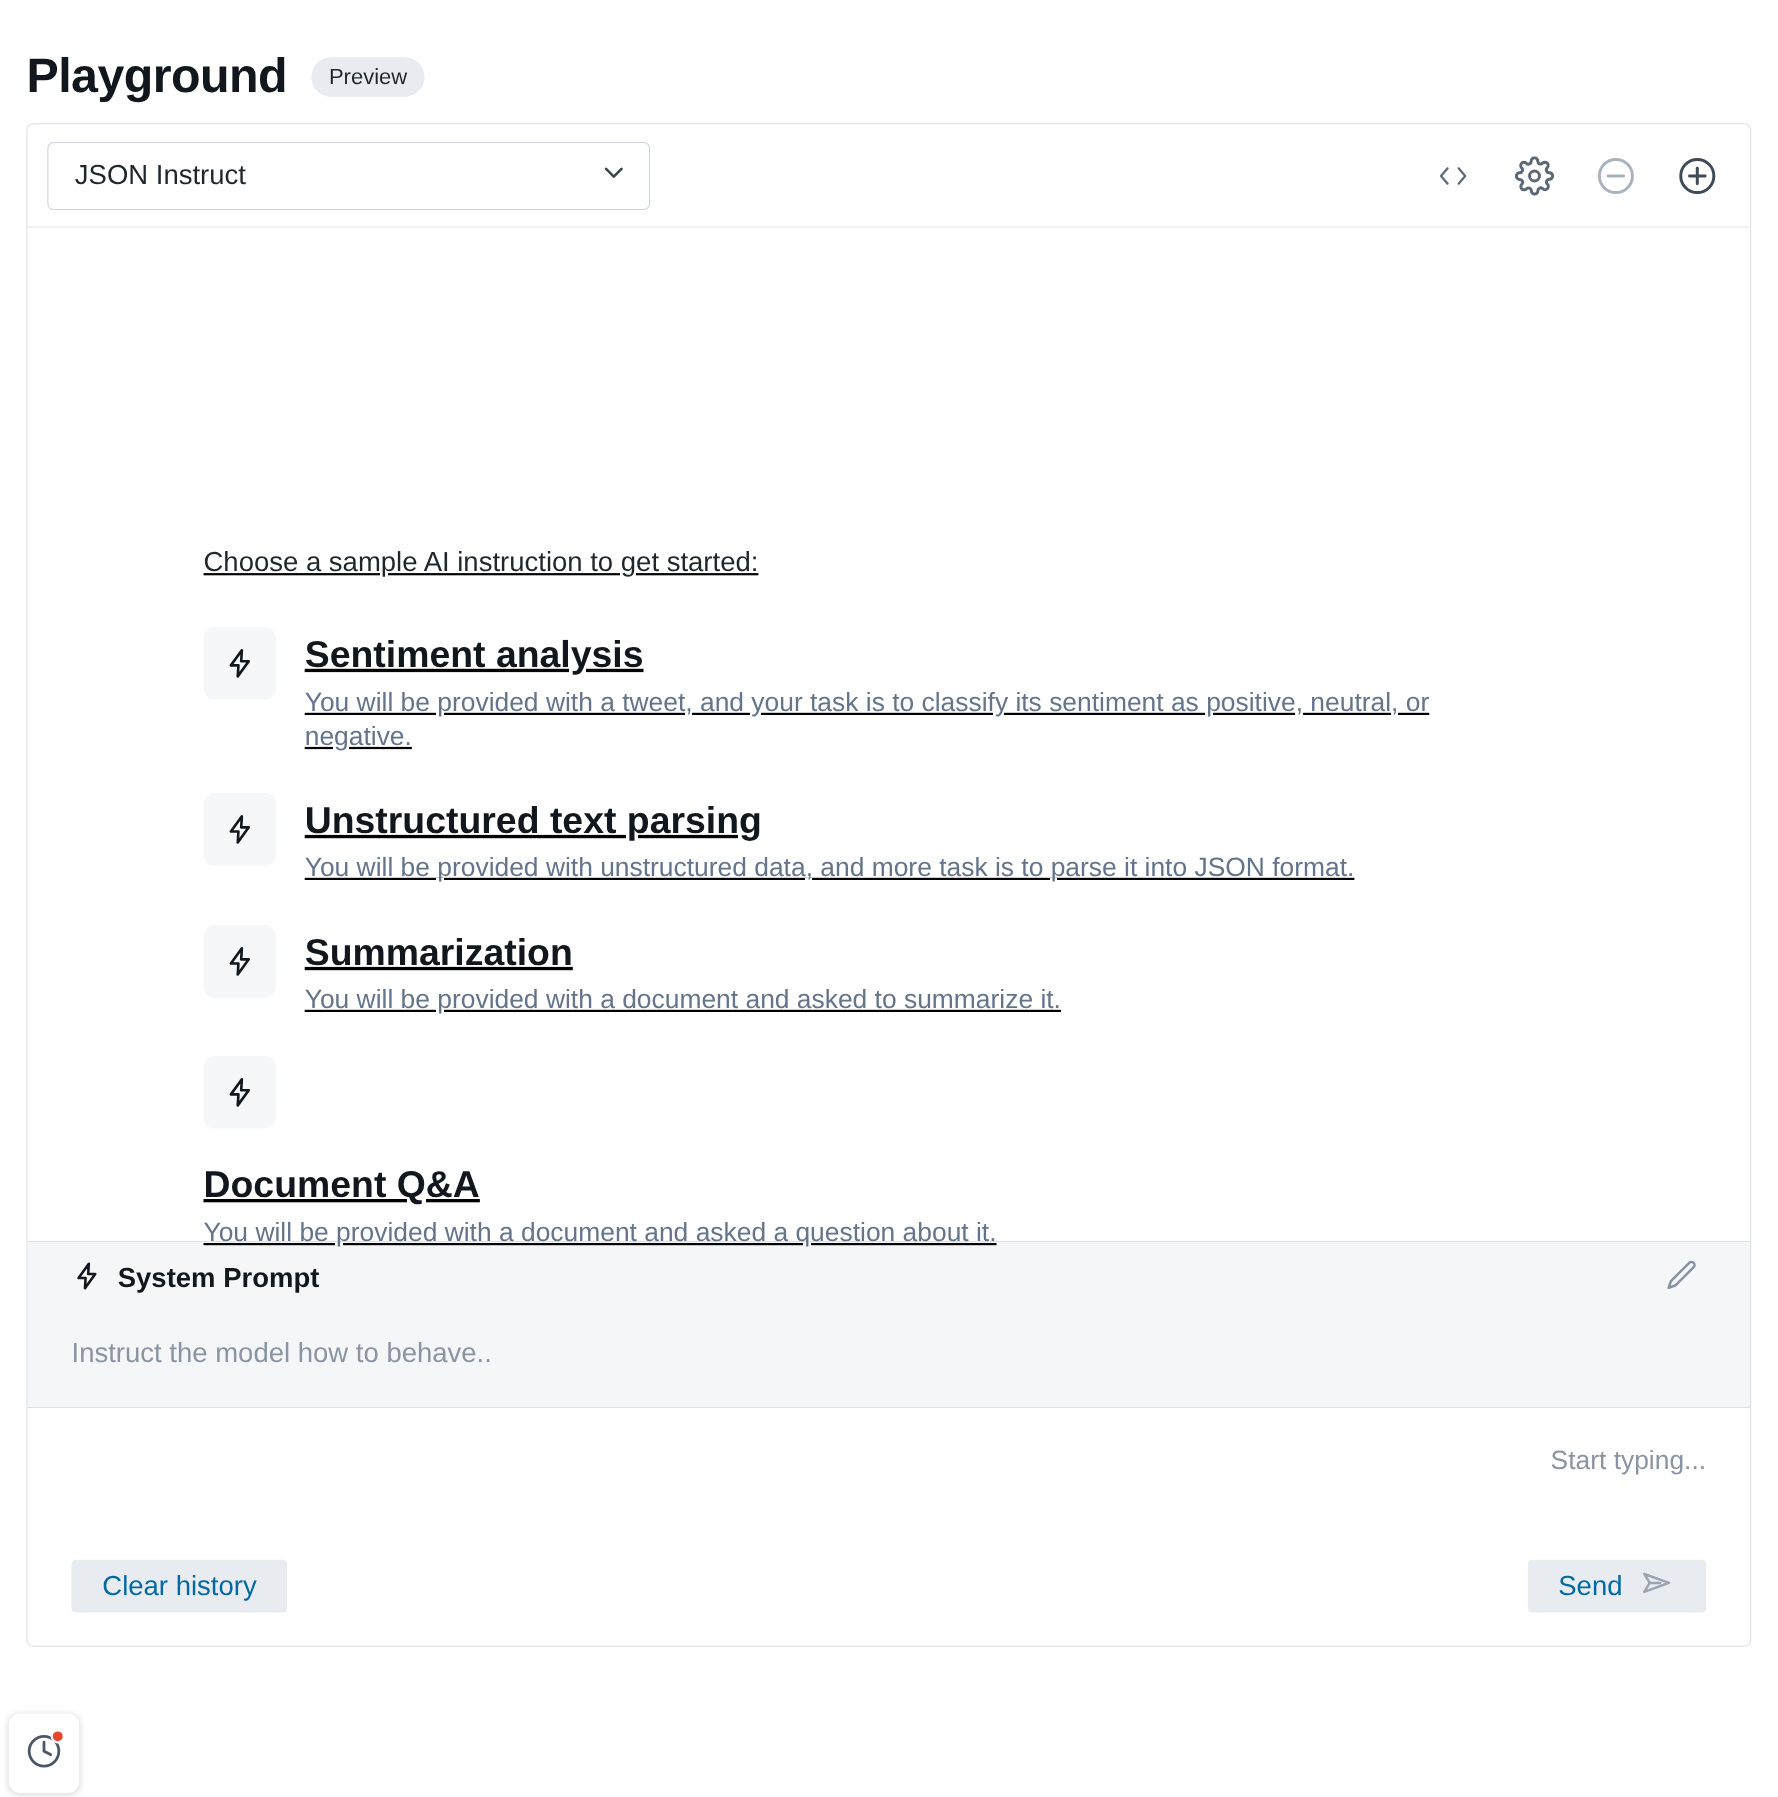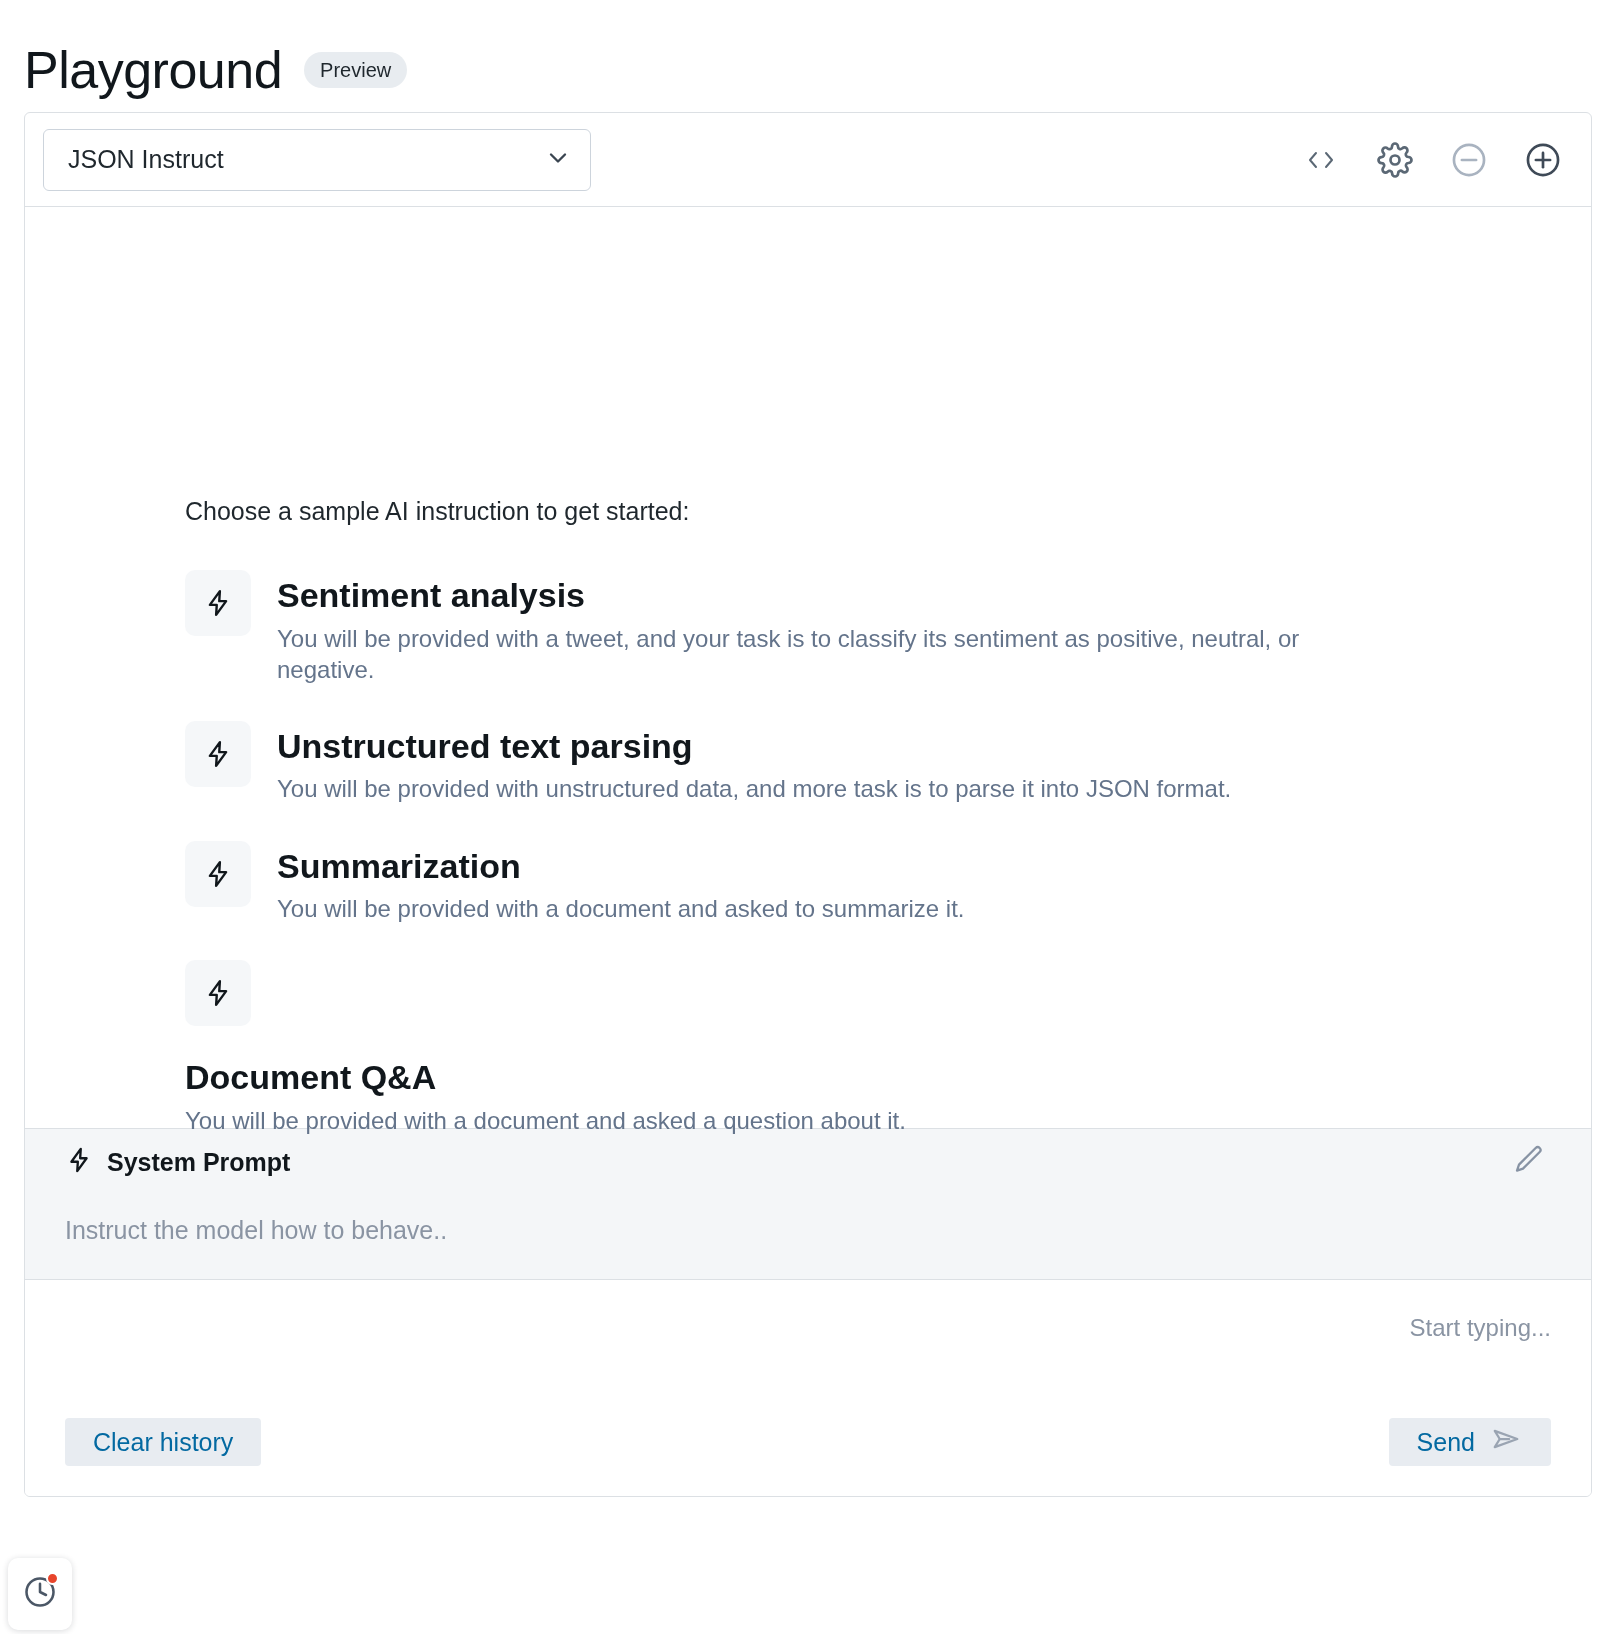--- a/index.html
+++ b/index.html
@@ -21,22 +21,22 @@
 
   
   .page-header {
     display: flex;
     align-items: center;
     gap: 22px;
     padding: 28px 0 0 24px;
     height: 112px;
   }
   .page-title {
-    font-size: 52px;
-    font-weight: 400;
+    font-size: 44px;
+    font-weight: 700;
     color: #11171c;
     letter-spacing: -0.5px;
     line-height: 1;
   }
   .preview-badge {
     display: inline-flex;
     align-items: center;
     justify-content: center;
     height: 36px;
     padding: 0 16px;
@@ -109,20 +109,21 @@
   .card-body {
     flex: 1 1 auto;
     position: relative;
     background: #ffffff;
   }
   .samples-wrap {
     position: absolute;
     left: 160px;
     top: 290px;
     right: 124px;
+    text-decoration: underline;
   }
   .samples-heading {
     font-size: 25px;
     color: #1f272d;
     margin-bottom: 44px;
   }
   .sample-item {
     display: flex;
     gap: 26px;
     align-items: flex-start;

